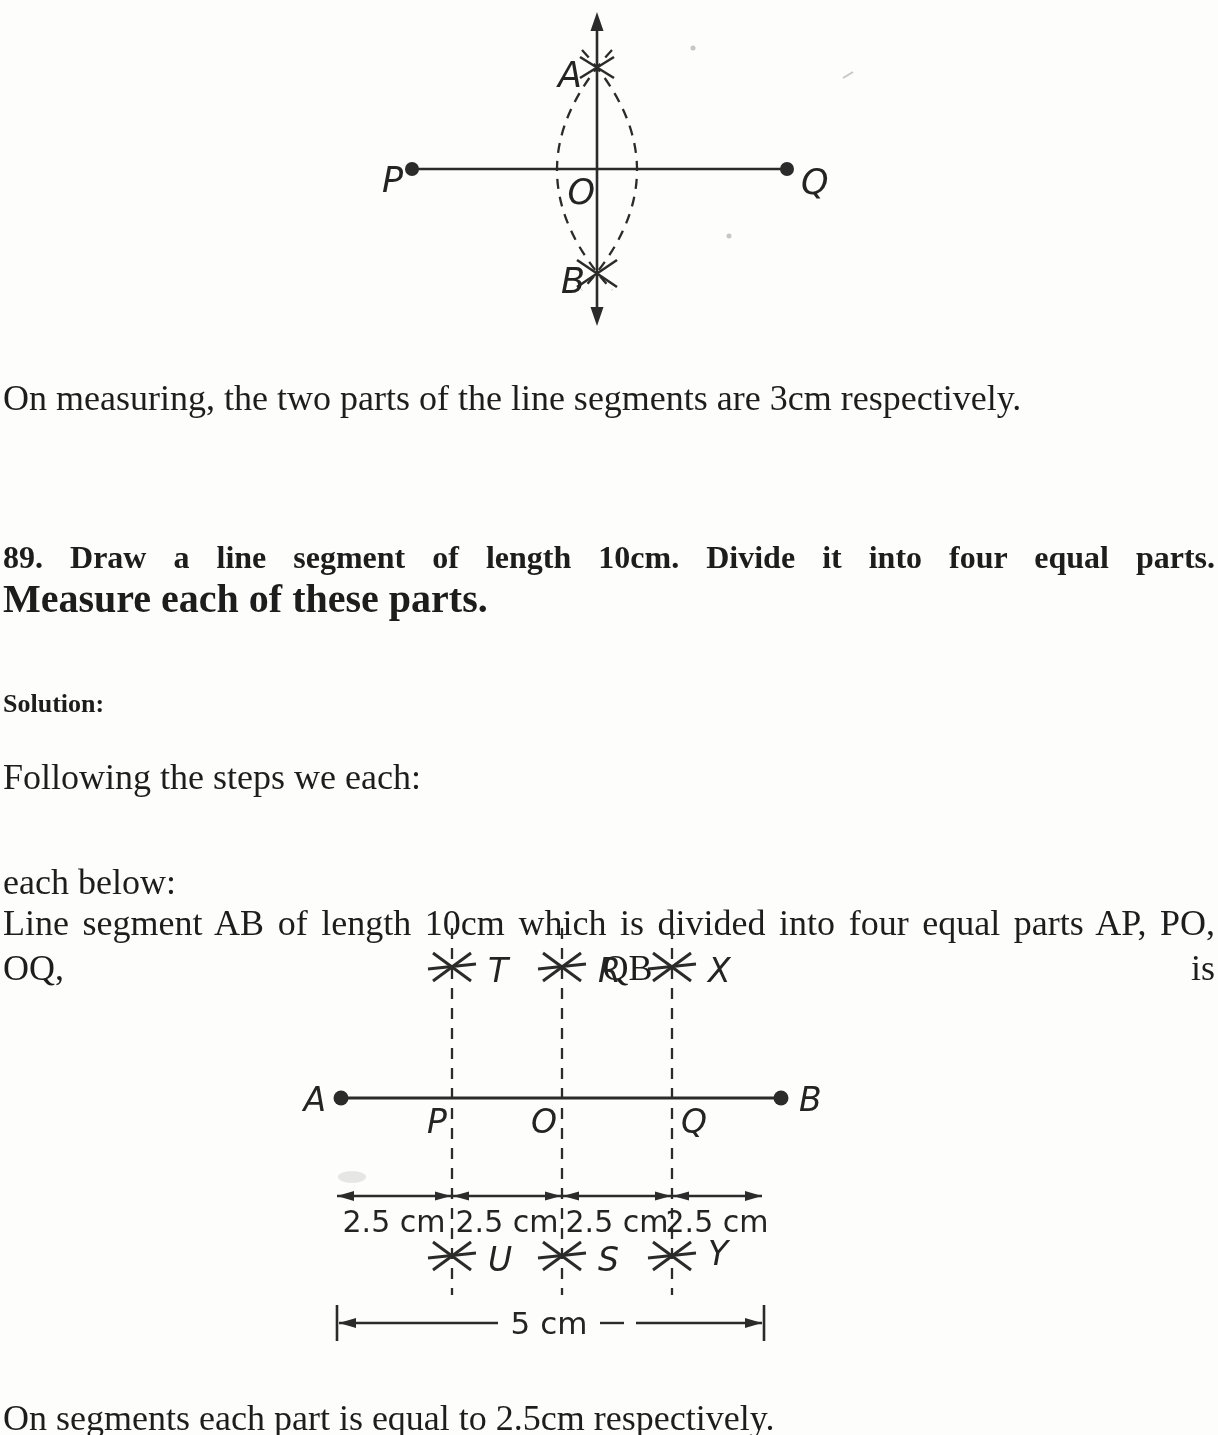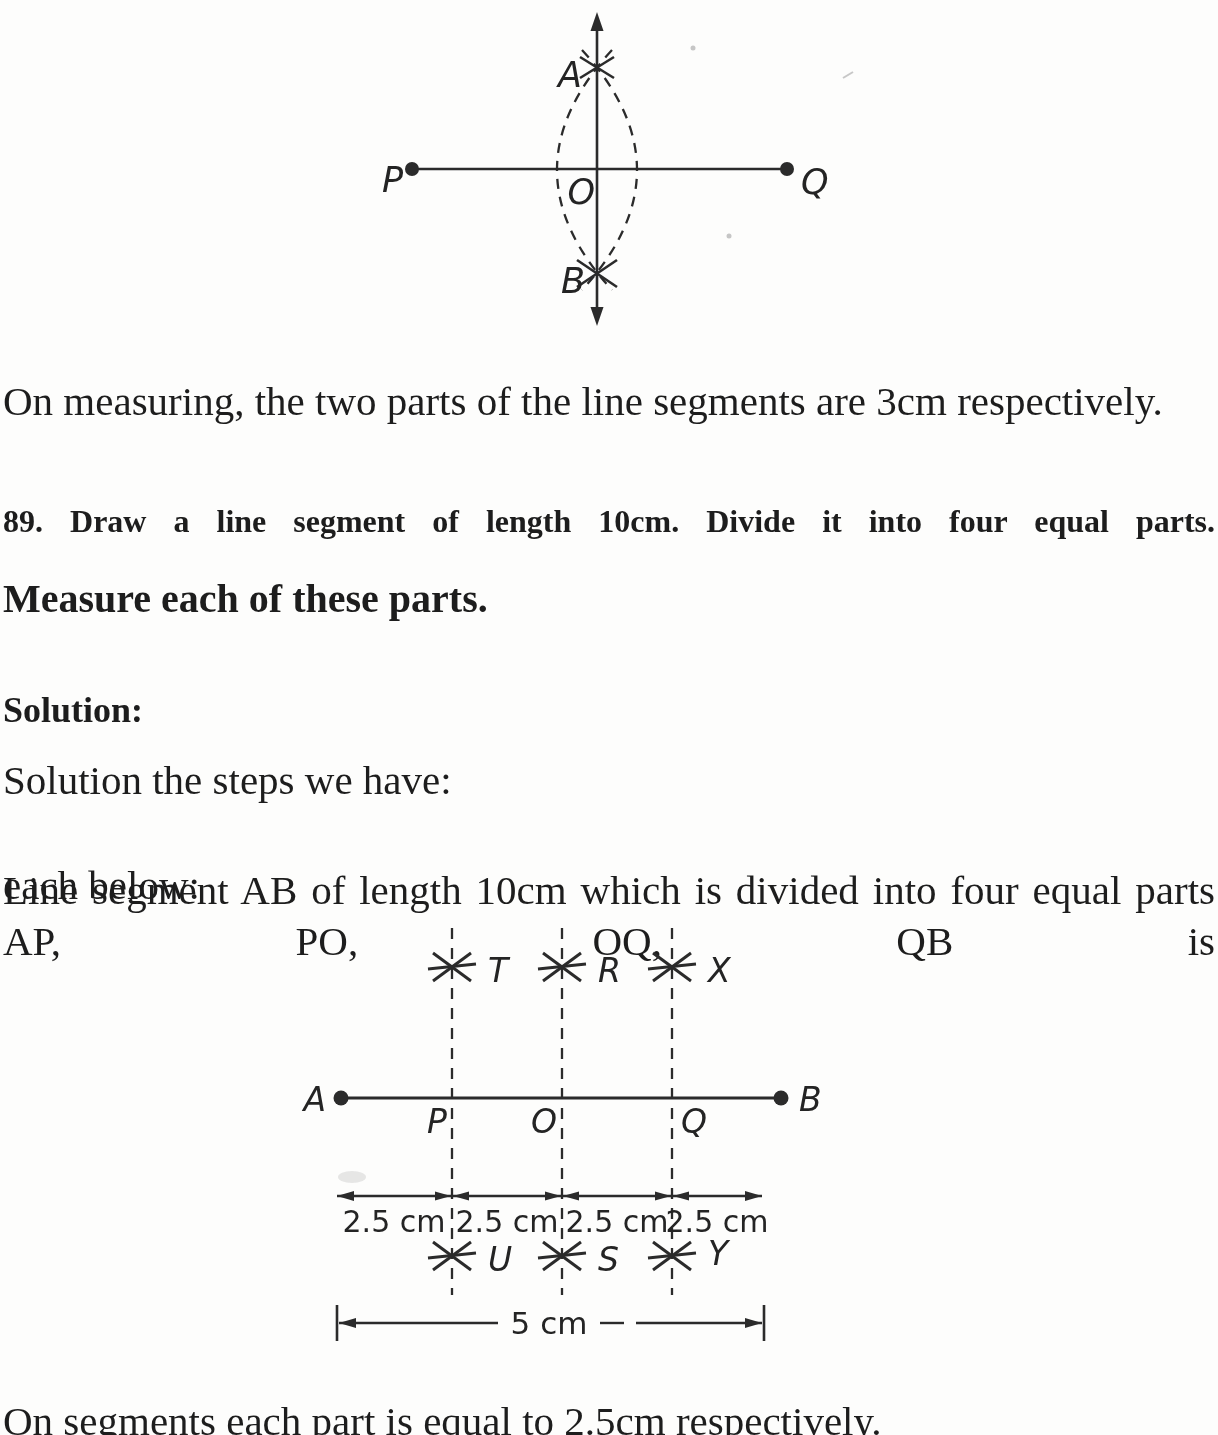--- a/index.html
+++ b/index.html
@@ -4,23 +4,23 @@
 <style>
   html,body{margin:0;padding:0;}
   body{
     width:1218px;height:1435px;
     position:relative;
     background:#fdfdfc;
     font-family:"Liberation Serif", serif;
     color:#1d1d1d;
     overflow:hidden;
   }
-  .txt{position:absolute;left:3px;width:1212px;font-size:41px;line-height:1.25;}
+  .txt{position:absolute;left:3px;width:1212px;font-size:36px;line-height:1.25;}
   .bold{font-weight:bold;}
-  .stretch{text-align:justify;text-align-last:justify;}
+  .stretch{text-align:justify;text-align-last:justify;margin-top:36px;}
   .fig{position:absolute;left:0;}
   svg text{fill:#242424;}
   .ptlabel{font-family:"DejaVu Sans", sans-serif;font-style:italic;font-size:35px;}
   .ptlabel2{font-family:"DejaVu Sans", sans-serif;font-style:italic;font-size:33px;}
   .dimlabel{font-family:"DejaVu Sans", sans-serif;font-size:30px;}
 </style>
 </head>
 <body>
 
 <svg class="fig" style="top:0" width="1218" height="362" viewBox="0 0 1218 362">
@@ -56,23 +56,23 @@
     <path d="M 843 78 l 10 -6" stroke="#9a9a9a" stroke-width="2" fill="none"></path>
     <circle cx="729" cy="236" r="2.5"></circle>
   </g>
 </svg>
 
 <div class="txt" style="top:376px">On measuring, the two parts of the line segments are 3cm respectively.</div>
 
 <div class="txt bold stretch" style="top:501px;font-size:32px">89. Draw a line segment of length 10cm. Divide it into four equal parts.</div>
 <div class="txt bold" style="top:574px;font-size:40px">Measure each of these parts.</div>
 
-<div class="txt bold" style="top:688px;font-size:36px">Solution:</div>
+<div class="txt bold" style="top:688px;font-size:26px">Solution:</div>
 
-<div class="txt" style="top:755px">Solution the steps we have:</div>
+<div class="txt" style="top:755px">Following the steps we each:</div>
 
 <div class="txt stretch" style="top:865px">Line segment AB of length 10cm which is divided into four equal parts AP, PO, OQ, QB is</div>
 <div class="txt" style="top:860px">each below:</div>
 
 <svg class="fig" style="top:905px" width="1218" height="450" viewBox="0 0 1218 450">
 
   <g stroke="#2b2b2b" stroke-width="2.3" stroke-dasharray="11 9">
     <line x1="452" y1="23" x2="452" y2="390"></line>
     <line x1="562" y1="23" x2="562" y2="390"></line>
     <line x1="672" y1="23" x2="672" y2="390"></line>

